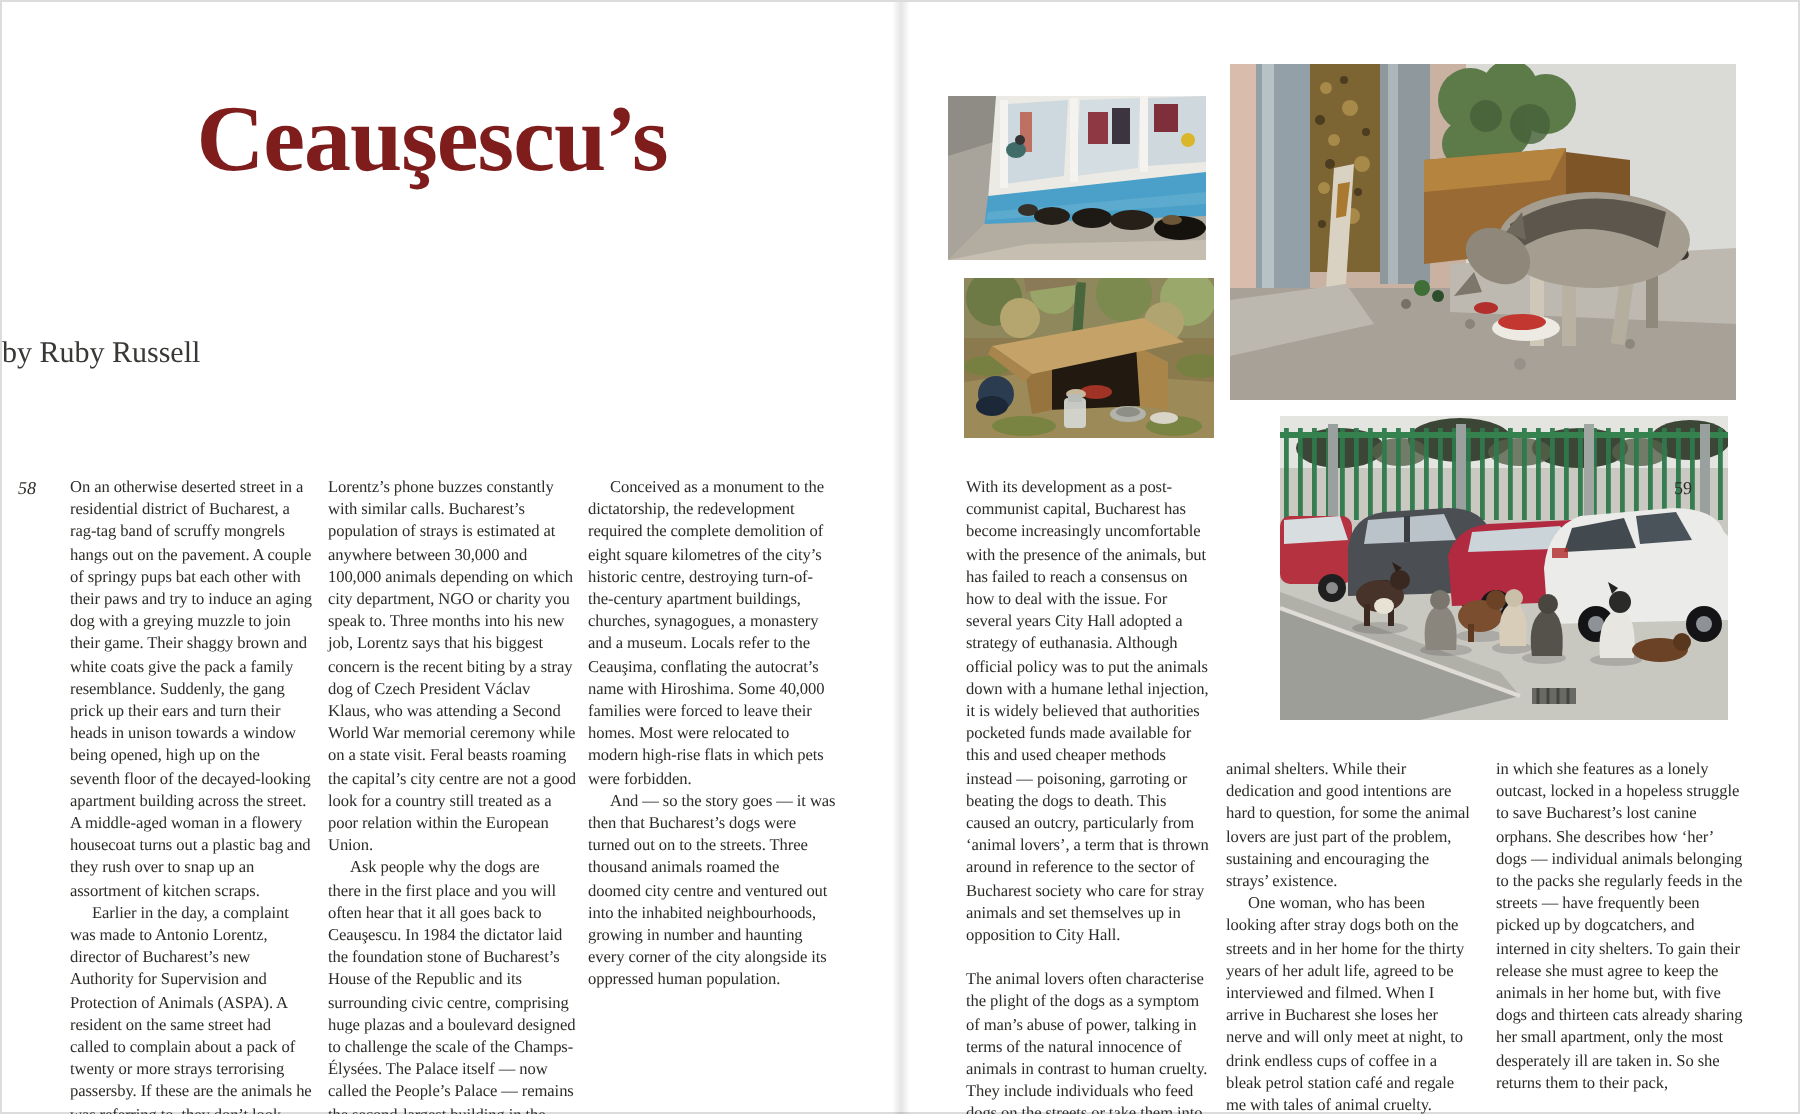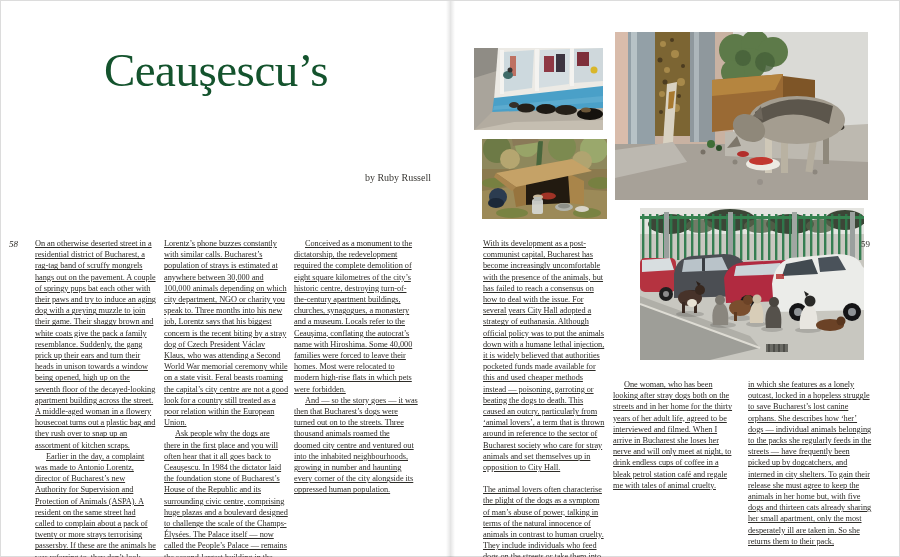--- a/index.html
+++ b/index.html
@@ -3,25 +3,25 @@
 <meta charset="utf-8">
 <style>
   html,body{margin:0;padding:0;background:#ffffff;}
   body{width:900px;height:557px;position:relative;overflow:hidden;
        font-family:"Liberation Serif","DejaVu Serif",serif;}
   .spread{position:absolute;inset:0;background:#fff;border:1px solid #dcdcdc;box-sizing:border-box;}
   .gutter{position:absolute;left:445px;top:0;width:9px;height:557px;
           background:linear-gradient(to right,rgba(0,0,0,0),rgba(0,0,0,0.10) 50%,rgba(0,0,0,0));}
   .abs{position:absolute;}
   .title{left:0;top:44px;width:430px;margin:0;text-align:center;
-         font-size:47px;line-height:50px;font-weight:normal;letter-spacing:-0.5px;color:#14532d;}
-  .byline{left:0;top:170px;width:430px;text-align:right;font-size:10px;line-height:13px;color:#3a3834;}
+         font-size:47px;line-height:50px;font-weight:bold;letter-spacing:-0.5px;color:#7f1d1d;}
+  .byline{left:0;top:170px;width:430px;text-align:left;font-size:15px;line-height:13px;color:#3a3834;}
   .pagenum{font-size:9px;color:#2e2c28;}
   .col{width:122px;font-size:8.3px;line-height:11.2px;color:#2e2c28;letter-spacing:-0.05px;}
-  .col p{margin:0;text-decoration:underline;}
+  .col p{margin:0;}
   .col p.indent{text-indent:11px;}
   .col p.space-before{margin-top:11px;}
   figure{margin:0;padding:0;}
   figure svg{display:block;width:100%;height:100%;}
 </style>
 </head>
 <body>
 
 <div class="spread">
 
@@ -287,26 +287,27 @@
           <circle cx="170" cy="93" r="5.5" fill="#2a2a28"></circle>
           <polygon points="166,89 164,83 169,86" fill="#222220"></polygon>
         </g>
         <g>
           <ellipse cx="190" cy="117" rx="14" ry="6" fill="#6b4226"></ellipse>
           <circle cx="201" cy="113" r="4.5" fill="#59361e"></circle>
         </g>
       </svg>
     </figure>
 
-    <div class="abs pagenum" style="left:860px;top:238px;">59</div>
+    <div class="abs pagenum" style="left:836px;top:238px;">59</div>
 
     <div class="abs col" style="left:482px;top:237px;width:122px;">
         <p class="">With its development as a post-communist capital, Bucharest has become increasingly uncomfortable with the presence of the animals, but has failed to reach a consensus on how to deal with the issue. For several years City Hall adopted a strategy of euthanasia. Although official policy was to put the animals down with a humane lethal injection, it is widely believed that authorities pocketed funds made available for this and used cheaper methods instead — poisoning, garroting or beating the dogs to death. This caused an outcry, particularly from ‘animal lovers’, a term that is thrown around in reference to the sector of Bucharest society who care for stray animals and set themselves up in opposition to City Hall.</p>
         <p class="space-before">The animal lovers often characterise the plight of the dogs as a symptom of man’s abuse of power, talking in terms of the natural innocence of animals in contrast to human cruelty. They include individuals who feed dogs on the streets or take them into their homes, as well those who run private</p>
       </div>
     <div class="abs col" style="left:612px;top:378px;width:124px;">
+        <p class="">animal shelters. While their dedication and good intentions are hard to question, for some the animal lovers are just part of the problem, sustaining and encouraging the strays’ existence.</p>
         <p class="indent ">One woman, who has been looking after stray dogs both on the streets and in her home for the thirty years of her adult life, agreed to be interviewed and filmed. When I arrive in Bucharest she loses her nerve and will only meet at night, to drink endless cups of coffee in a bleak petrol station café and regale me with tales of animal cruelty.</p>
       </div>
     <div class="abs col" style="left:747px;top:378px;width:124px;">
         <p class="">in which she features as a lonely outcast, locked in a hopeless struggle to save Bucharest’s lost canine orphans. She describes how ‘her’ dogs — individual animals belonging to the packs she regularly feeds in the streets — have frequently been picked up by dogcatchers, and interned in city shelters. To gain their release she must agree to keep the animals in her home but, with five dogs and thirteen cats already sharing her small apartment, only the most desperately ill are taken in. So she returns them to their pack,</p>
       </div>
   </section>
 </div>
 
 </body></html>

